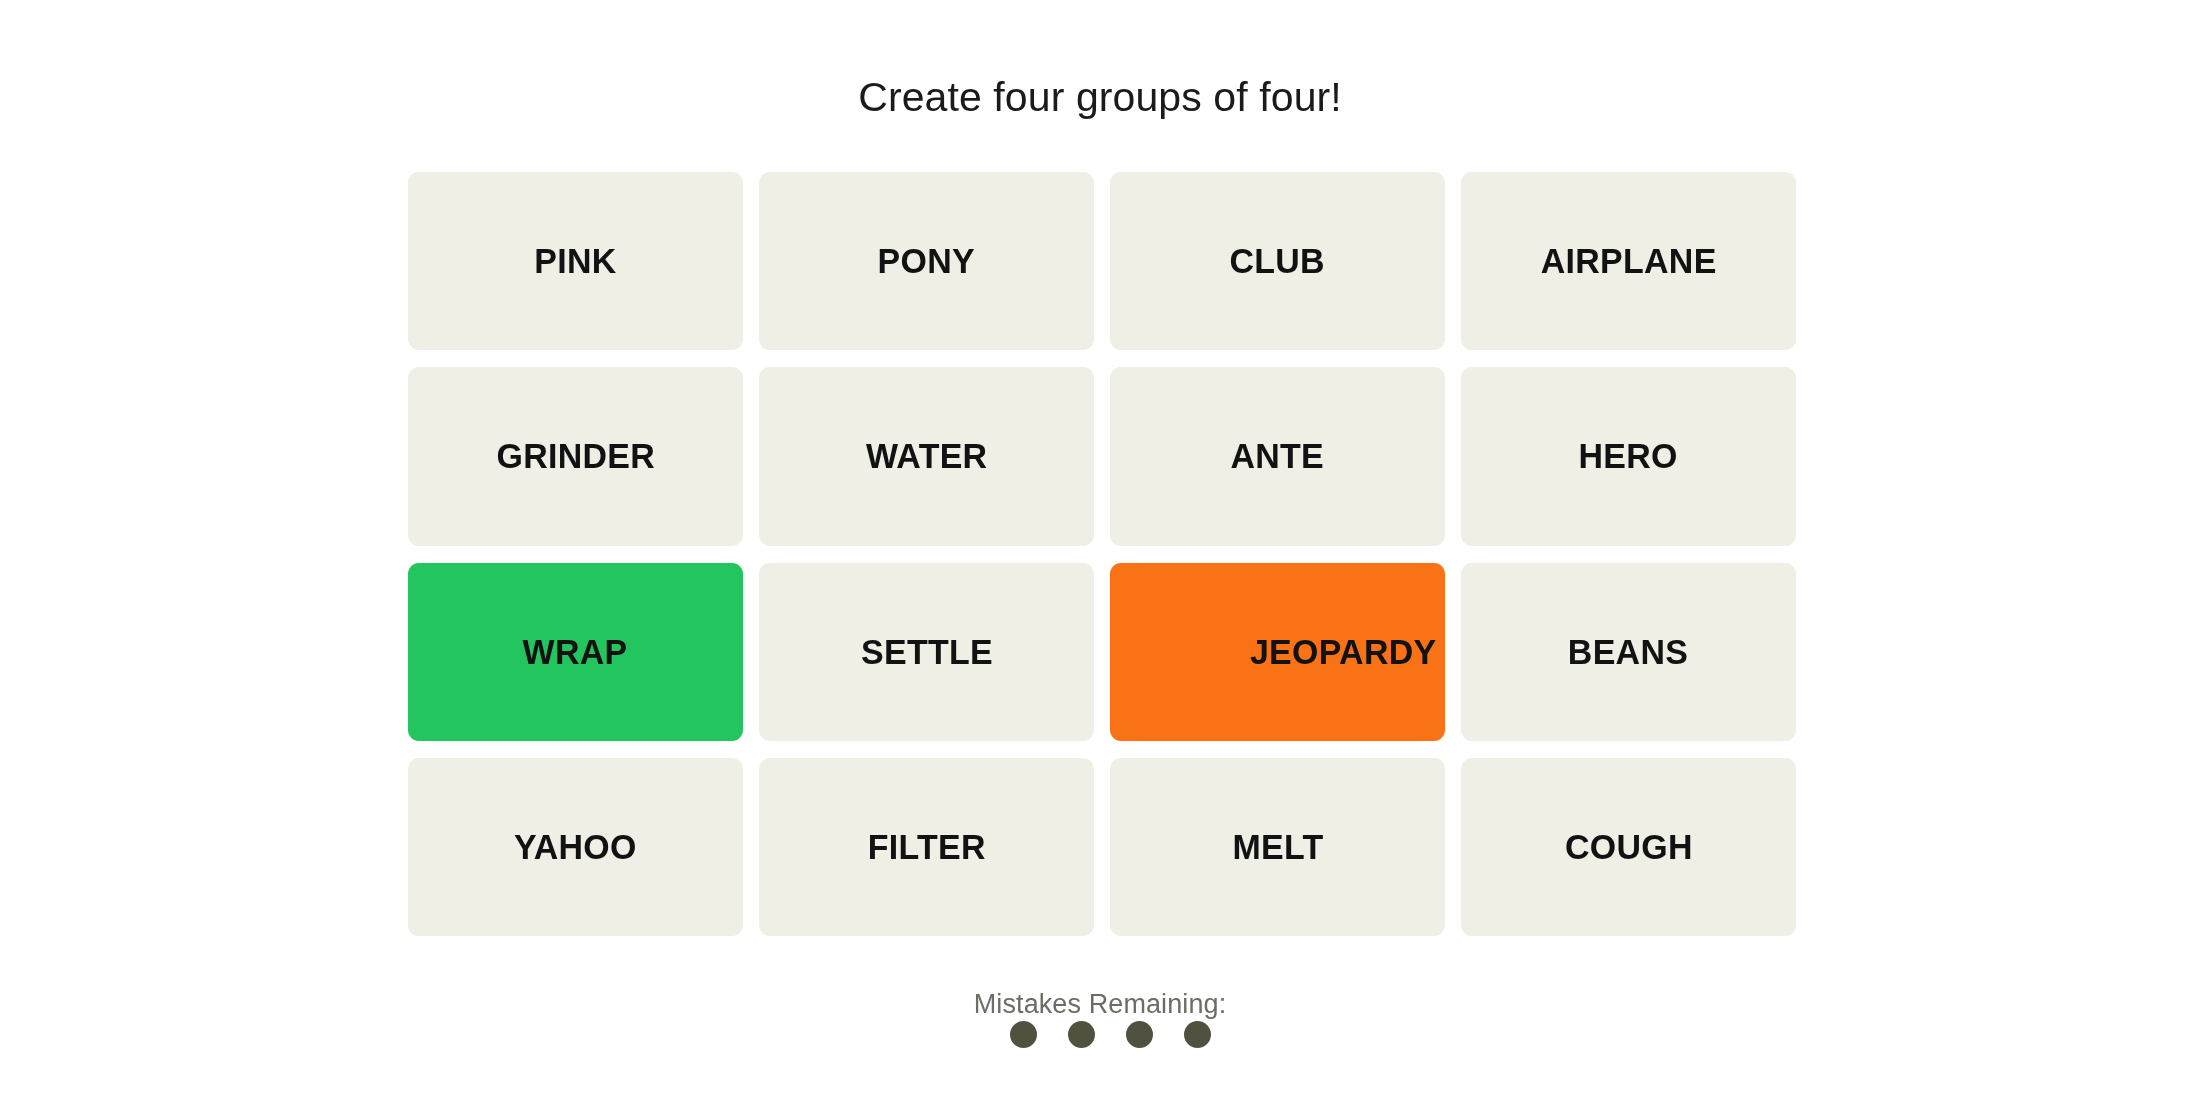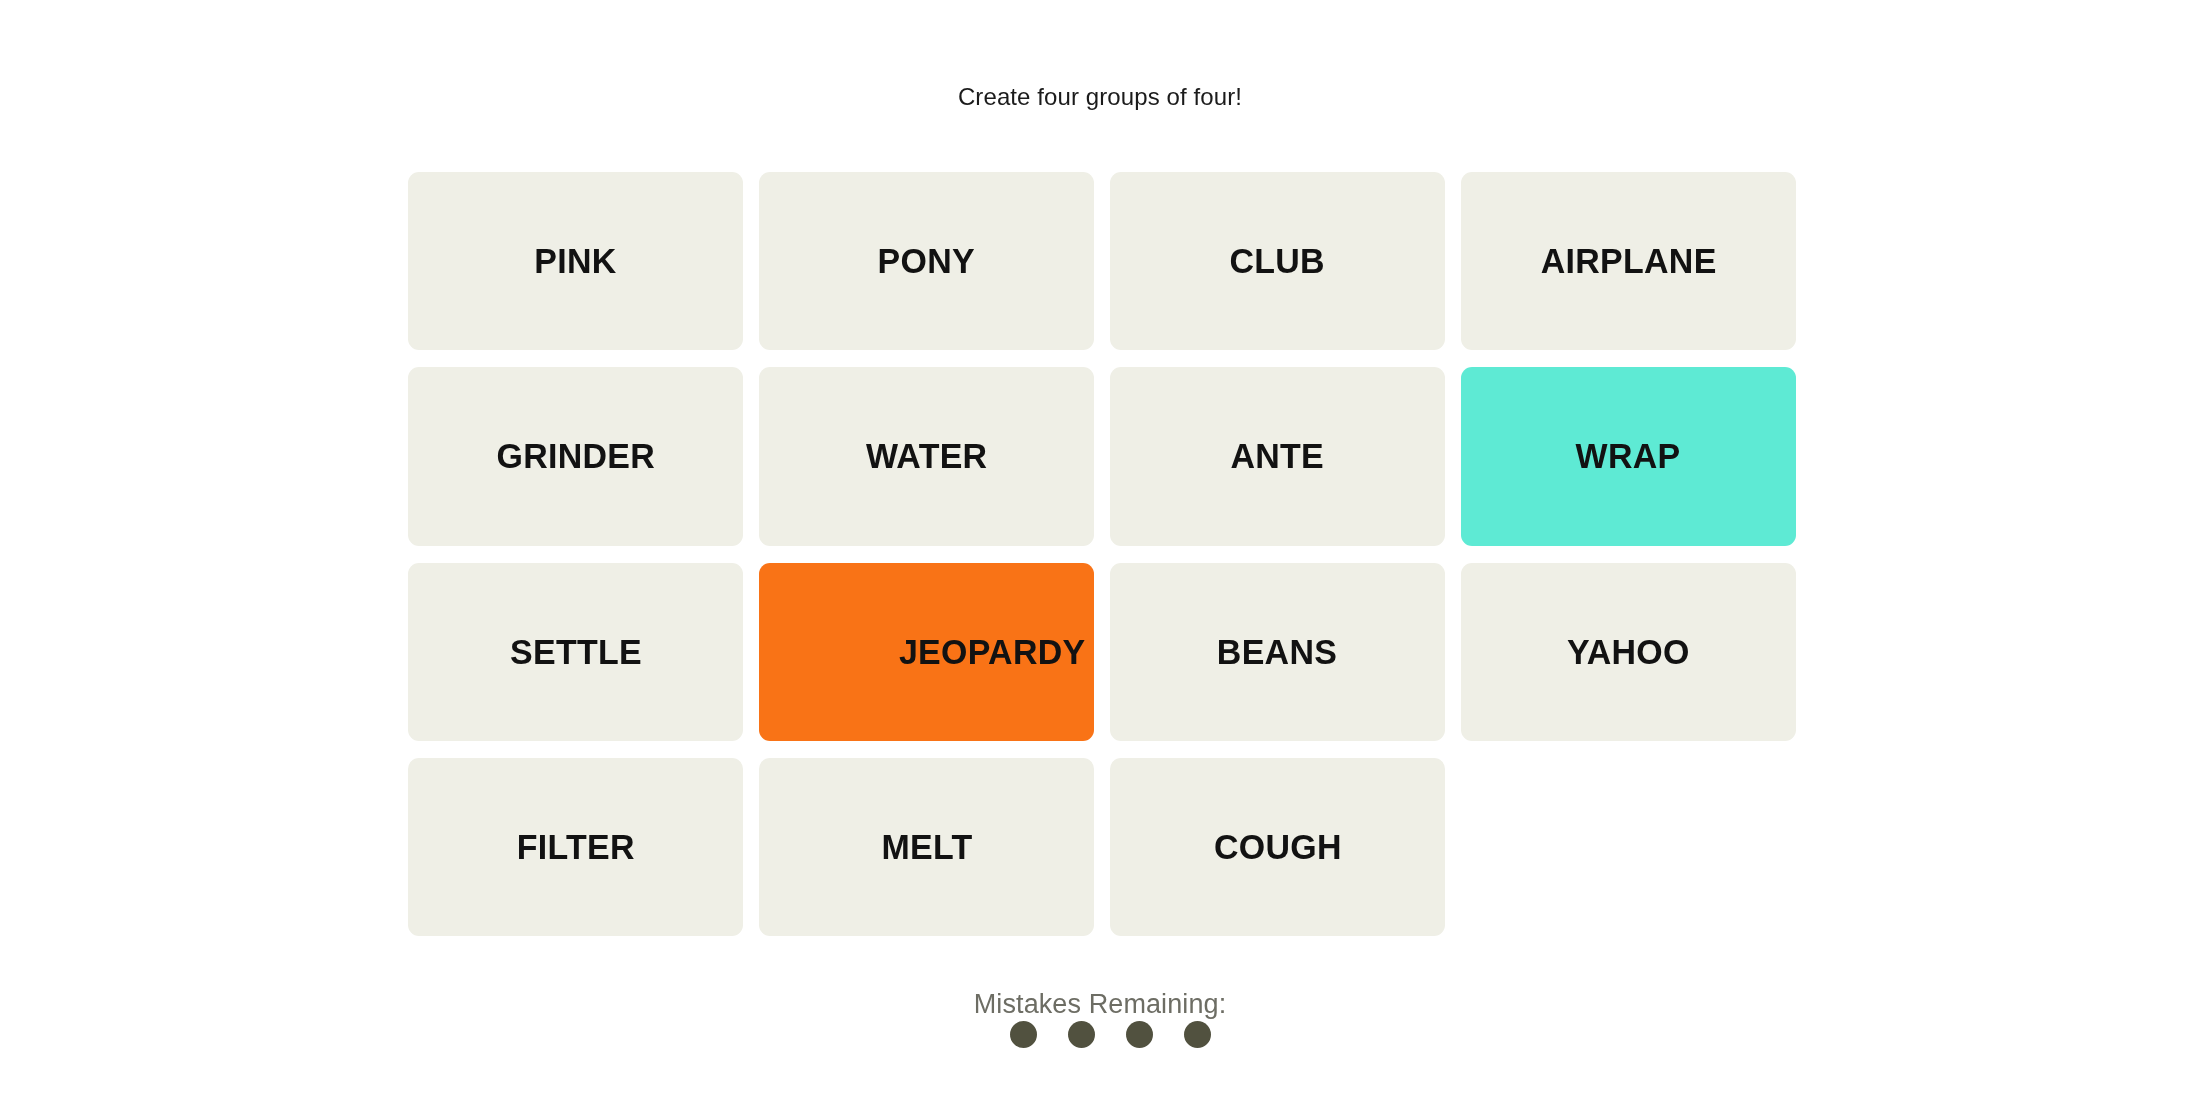--- a/index.html
+++ b/index.html
@@ -22,21 +22,21 @@
     background: #ffffff;
   }
 
   
   #game-instructions {
     position: absolute;
     left: 0;
     top: 76px;
     width: 2200px;
     text-align: center;
-    font-size: 24px;
+    font-size: 41px;
     line-height: 42px;
     font-weight: 400;
     color: #1b1b1b;
     letter-spacing: 0.1px;
   }
 
   
   #tile-grid {
     position: absolute;
     left: 408px;
@@ -133,21 +133,24 @@
       </div>
       <div class="tile" style="background: rgb(239, 239, 230);">
         <span class="tile-label" style="color: rgb(18, 18, 18);">GRINDER</span>
       </div>
       <div class="tile" style="background: rgb(239, 239, 230);">
         <span class="tile-label" style="color: rgb(18, 18, 18);">WATER</span>
       </div>
       <div class="tile" style="background: rgb(239, 239, 230);">
         <span class="tile-label" style="color: rgb(18, 18, 18);">ANTE</span>
       </div>
-      <div class="tile" style="background: #5eead4;">
+      <div class="tile" style="background: rgb(239, 239, 230);">
+        <span class="tile-label" style="color: rgb(18, 18, 18);">HERO</span>
+      </div>
+      <div class="tile" style="background: #22c55e;">
         <span class="tile-label" style="color: rgb(18, 18, 18);">WRAP</span>
       </div>
       <div class="tile" style="background: rgb(239, 239, 230);">
         <span class="tile-label" style="color: rgb(18, 18, 18);">SETTLE</span>
       </div>
       <div class="tile" style="background: #f97316; justify-content: flex-end;">
         <span class="tile-label" style="color: rgb(18, 18, 18);">JEOPARDY</span>
       </div>
       <div class="tile" style="background: rgb(239, 239, 230);">
         <span class="tile-label" style="color: rgb(18, 18, 18);">BEANS</span>

